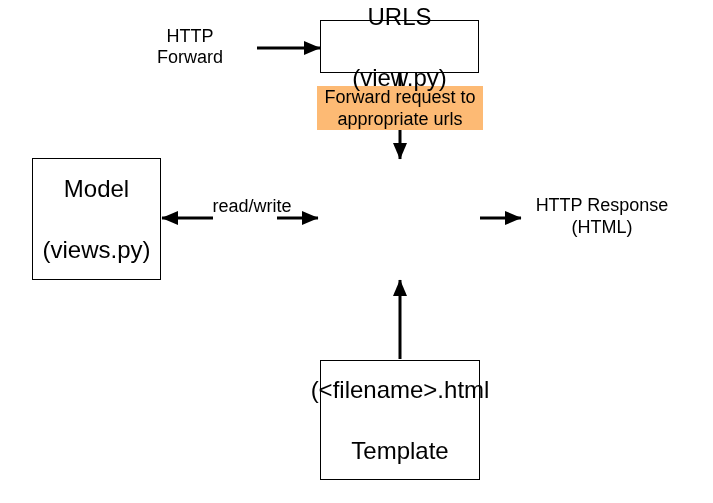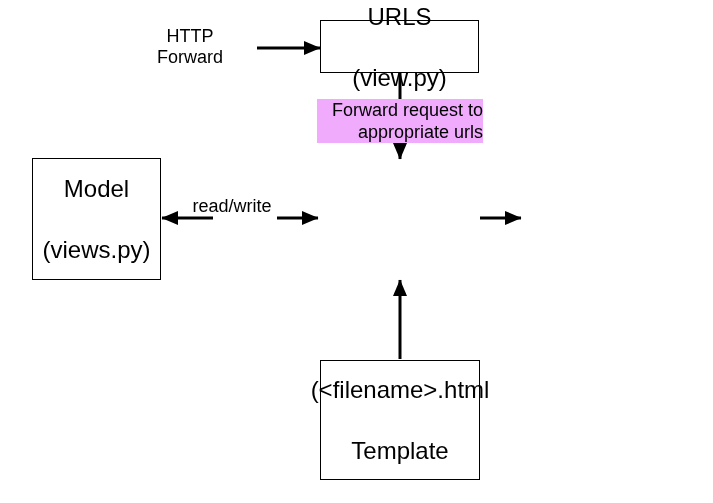--- a/index.html
+++ b/index.html
@@ -39,23 +39,23 @@
   .node-template { left: 320px; top: 360px; width: 160px; height: 120px; }
 
   .label {
     position: absolute;
     font-size: 18px;
     line-height: 21px;
     z-index: 2;
     white-space: nowrap;
   }
   .label-http-request  { left: 140px; top:  26px; width: 100px; text-align: center; }
-  .label-forward       { left: 317px; top:  86px; width: 166px; text-align: right;
-                         line-height: 22px; background: #f0abfc; white-space: normal; margin-top: 13px; }
-  .label-read-write-1  { left: 188px; top: 196px; width:  88px; text-align: center; }
+  .label-forward       { left: 317px; top:  86px; width: 166px; text-align: center;
+                         line-height: 22px; background: #fdba74; white-space: normal; }
+  .label-read-write-1  { left: 208px; top: 196px; width:  88px; text-align: center; }
   .label-read-write-2  { left: 180px; top: 217px; width:  88px; text-align: center; }
   .label-http-response { left: 528px; top: 194px; width: 148px; text-align: center;
                          line-height: 22px; }
   .line { display: block; }
 </style>
 </head>
 <body>
 
 <div class="canvas">
 
@@ -84,20 +84,24 @@
     <span class="line">Forward</span>
   </div>
 
   <div class="label label-forward">
     <span class="line">Forward request to</span>
     <span class="line">appropriate urls</span>
   </div>
 
   <div class="label label-read-write-1">read/write</div>
 
+  <div class="label label-http-response">
+    <span class="line">HTTP Response</span>
+    <span class="line">(HTML)</span>
+  </div>
 
   <div class="node node-urls">
     <span class="line">URLS</span>
     <span class="line">(view.py)</span>
   </div>
 
   <div class="node node-model">
     <span class="line">Model</span>
     <span class="line">(views.py)</span>
   </div>

